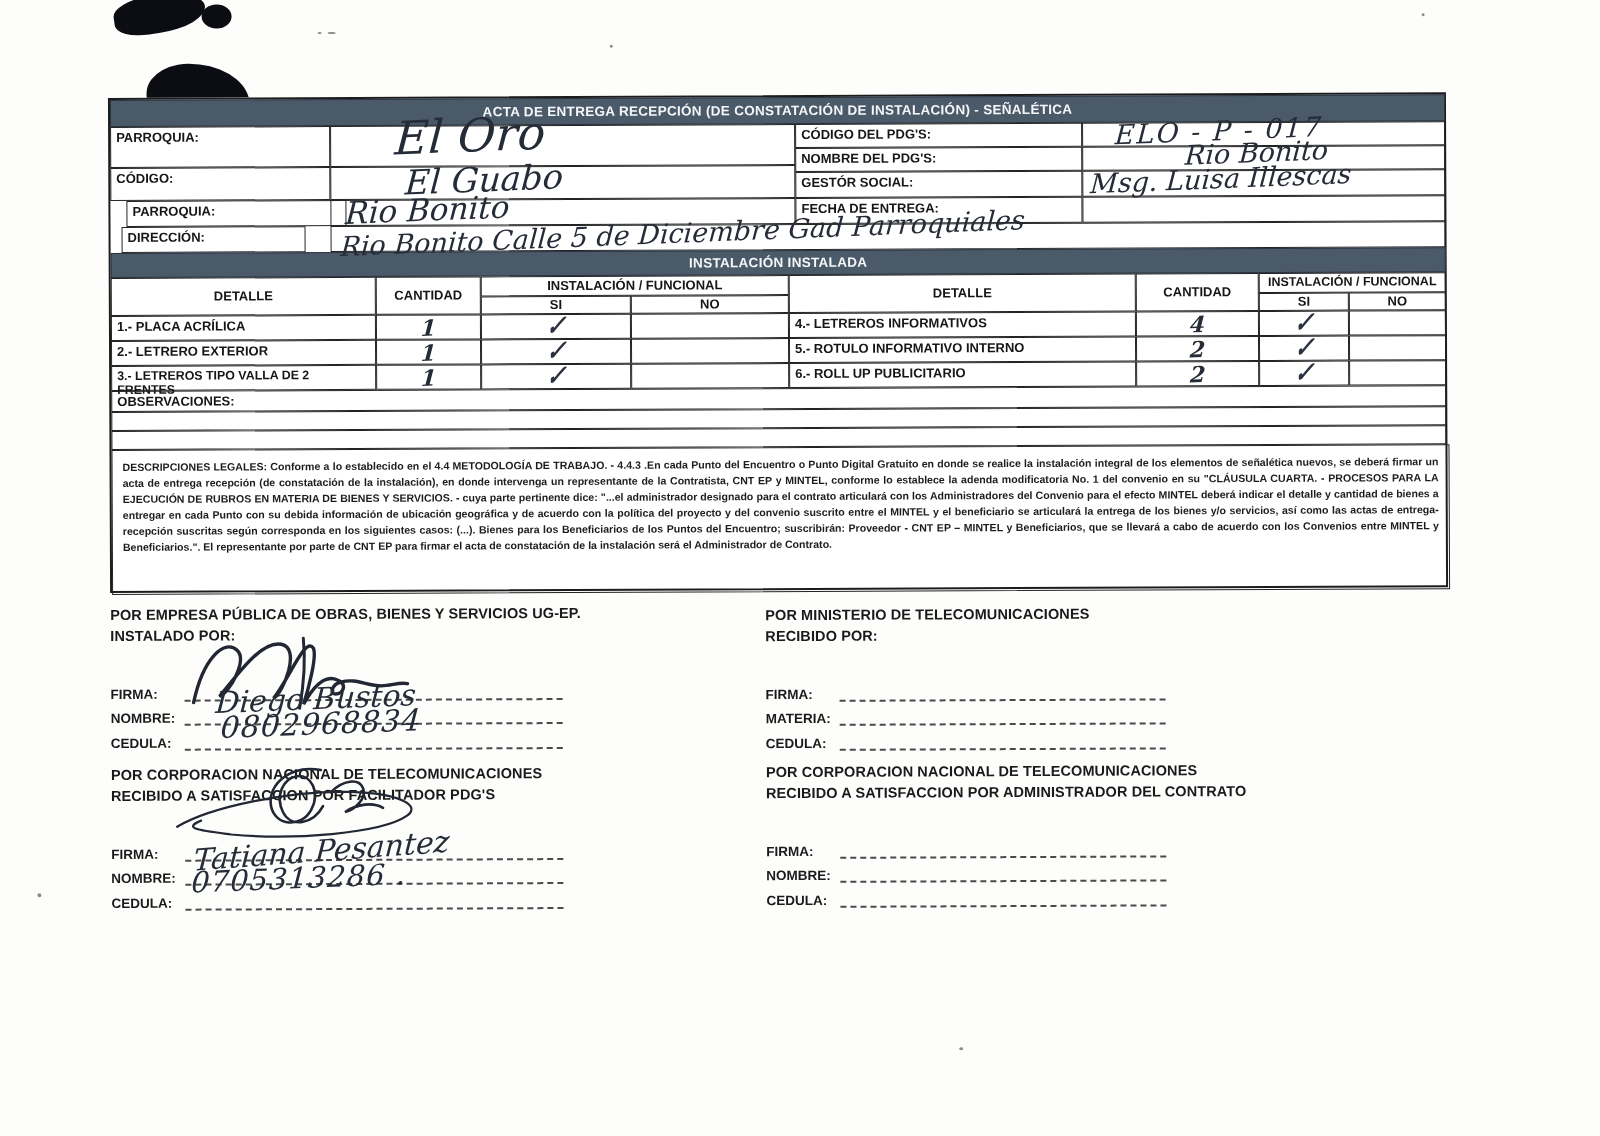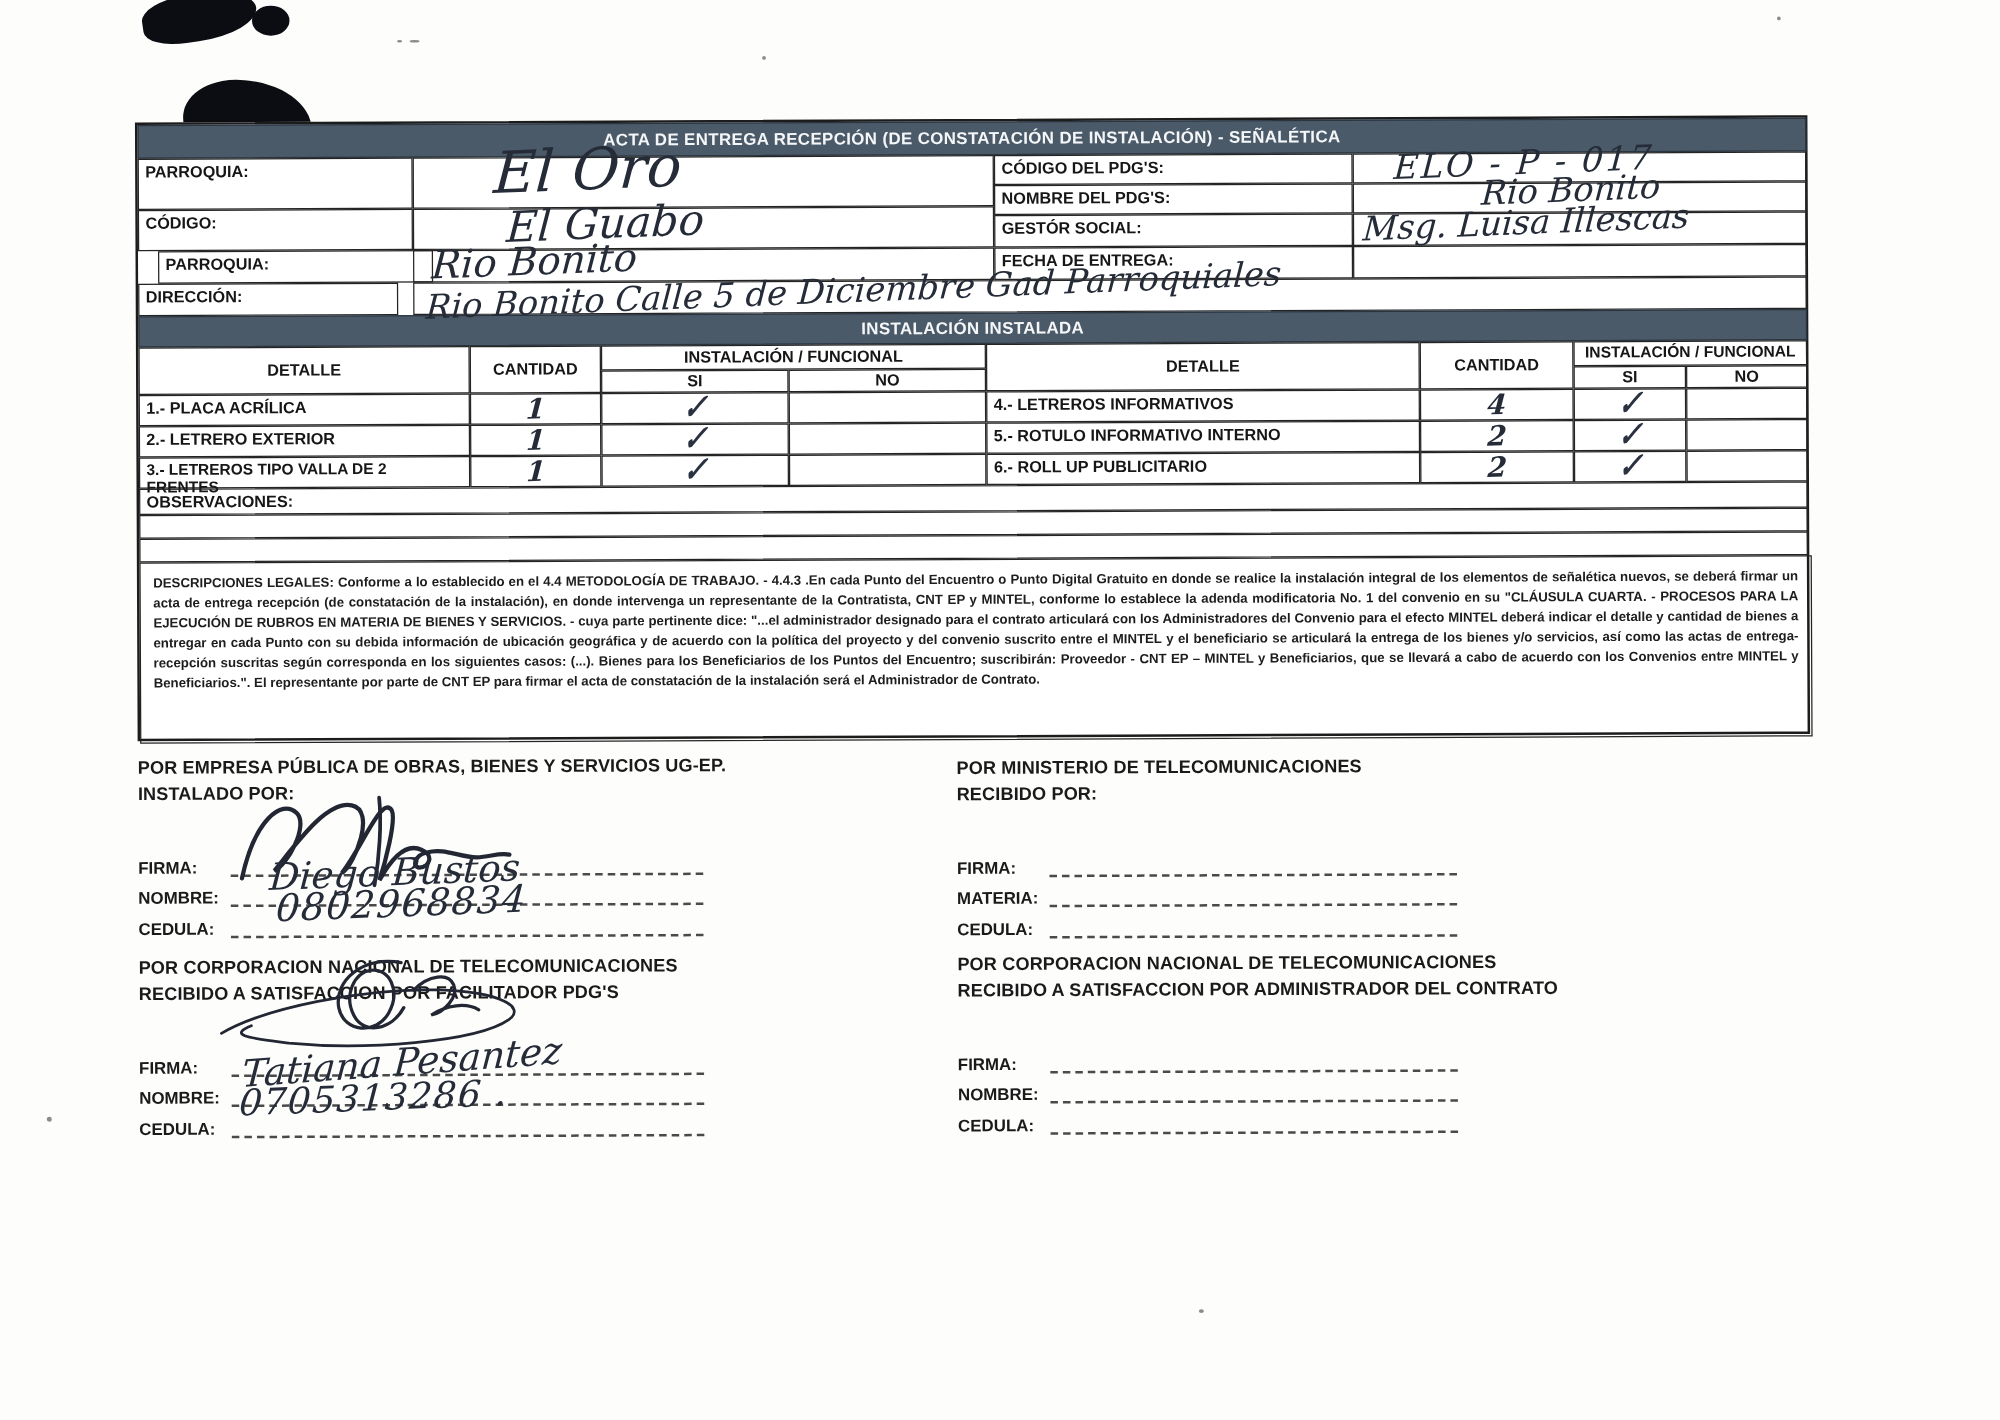--- a/index.html
+++ b/index.html
@@ -66,21 +66,21 @@
       <div class="bar" style="left:0;top:0;width:1335px;height:27px">
         <span>ACTA DE ENTREGA RECEPCIÓN (DE CONSTATACIÓN DE INSTALACIÓN) - SEÑALÉTICA</span>
       </div>
 
       <div class="cell" style="left:0;top:27px;width:220px;height:41px">PARROQUIA:</div>
       <div class="cell" style="left:220px;top:27px;width:465px;height:41px"></div>
       <div class="cell" style="left:0;top:68px;width:220px;height:33px">CÓDIGO:</div>
       <div class="cell" style="left:220px;top:68px;width:465px;height:33px"></div>
       <div class="cell" style="left:16px;top:101px;width:220px;height:26px">PARROQUIA:</div>
       <div class="cell" style="left:220px;top:101px;width:465px;height:26px"></div>
-      <div class="cell" style="left:0;top:127px;width:208px;height:26px">DIRECCIÓN:</div>
+      <div class="cell" style="left:11px;top:127px;width:184px;height:26px">DIRECCIÓN:</div>
       <div class="cell" style="left:220px;top:127px;width:1115px;height:26px"></div>
 
       <div class="cell" style="left:685px;top:27px;width:287px;height:24px">CÓDIGO DEL PDG'S:</div>
       <div class="cell" style="left:972px;top:27px;width:363px;height:24px"></div>
       <div class="cell" style="left:685px;top:51px;width:287px;height:24px">NOMBRE DEL PDG'S:</div>
       <div class="cell" style="left:972px;top:51px;width:363px;height:24px"></div>
       <div class="cell" style="left:685px;top:75px;width:287px;height:26px">GESTÓR SOCIAL:</div>
       <div class="cell" style="left:972px;top:75px;width:363px;height:26px"></div>
       <div class="cell" style="left:685px;top:101px;width:287px;height:26px">FECHA DE ENTREGA:</div>
       <div class="cell" style="left:972px;top:101px;width:363px;height:26px"></div>

